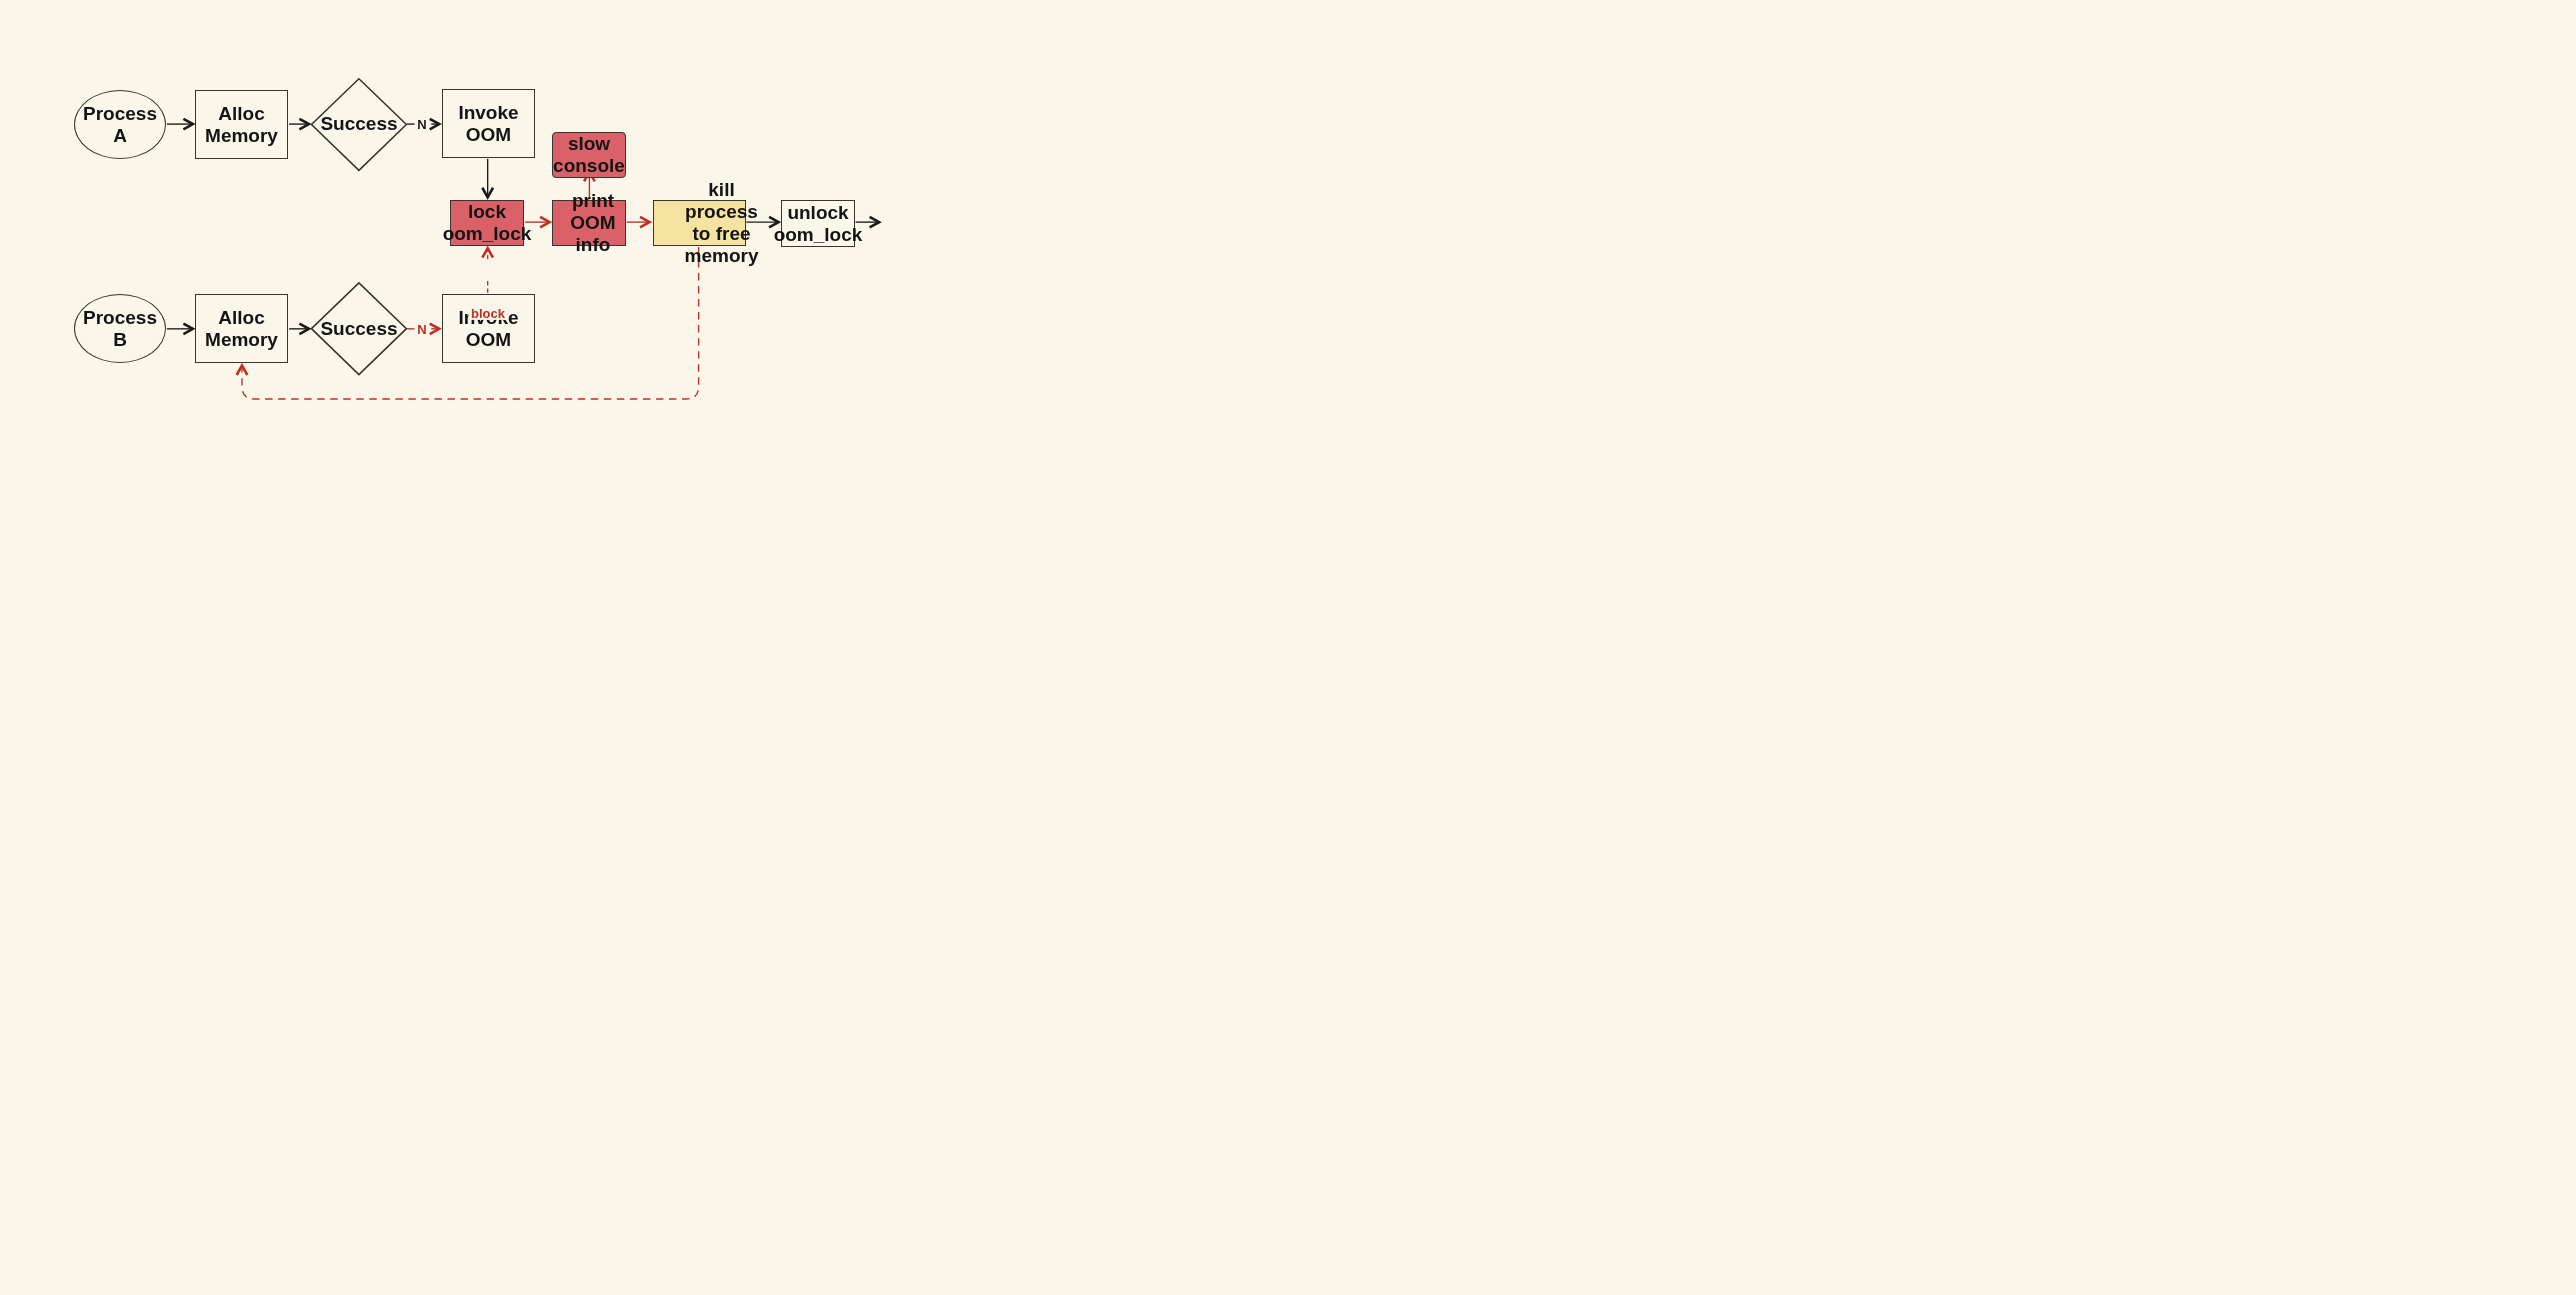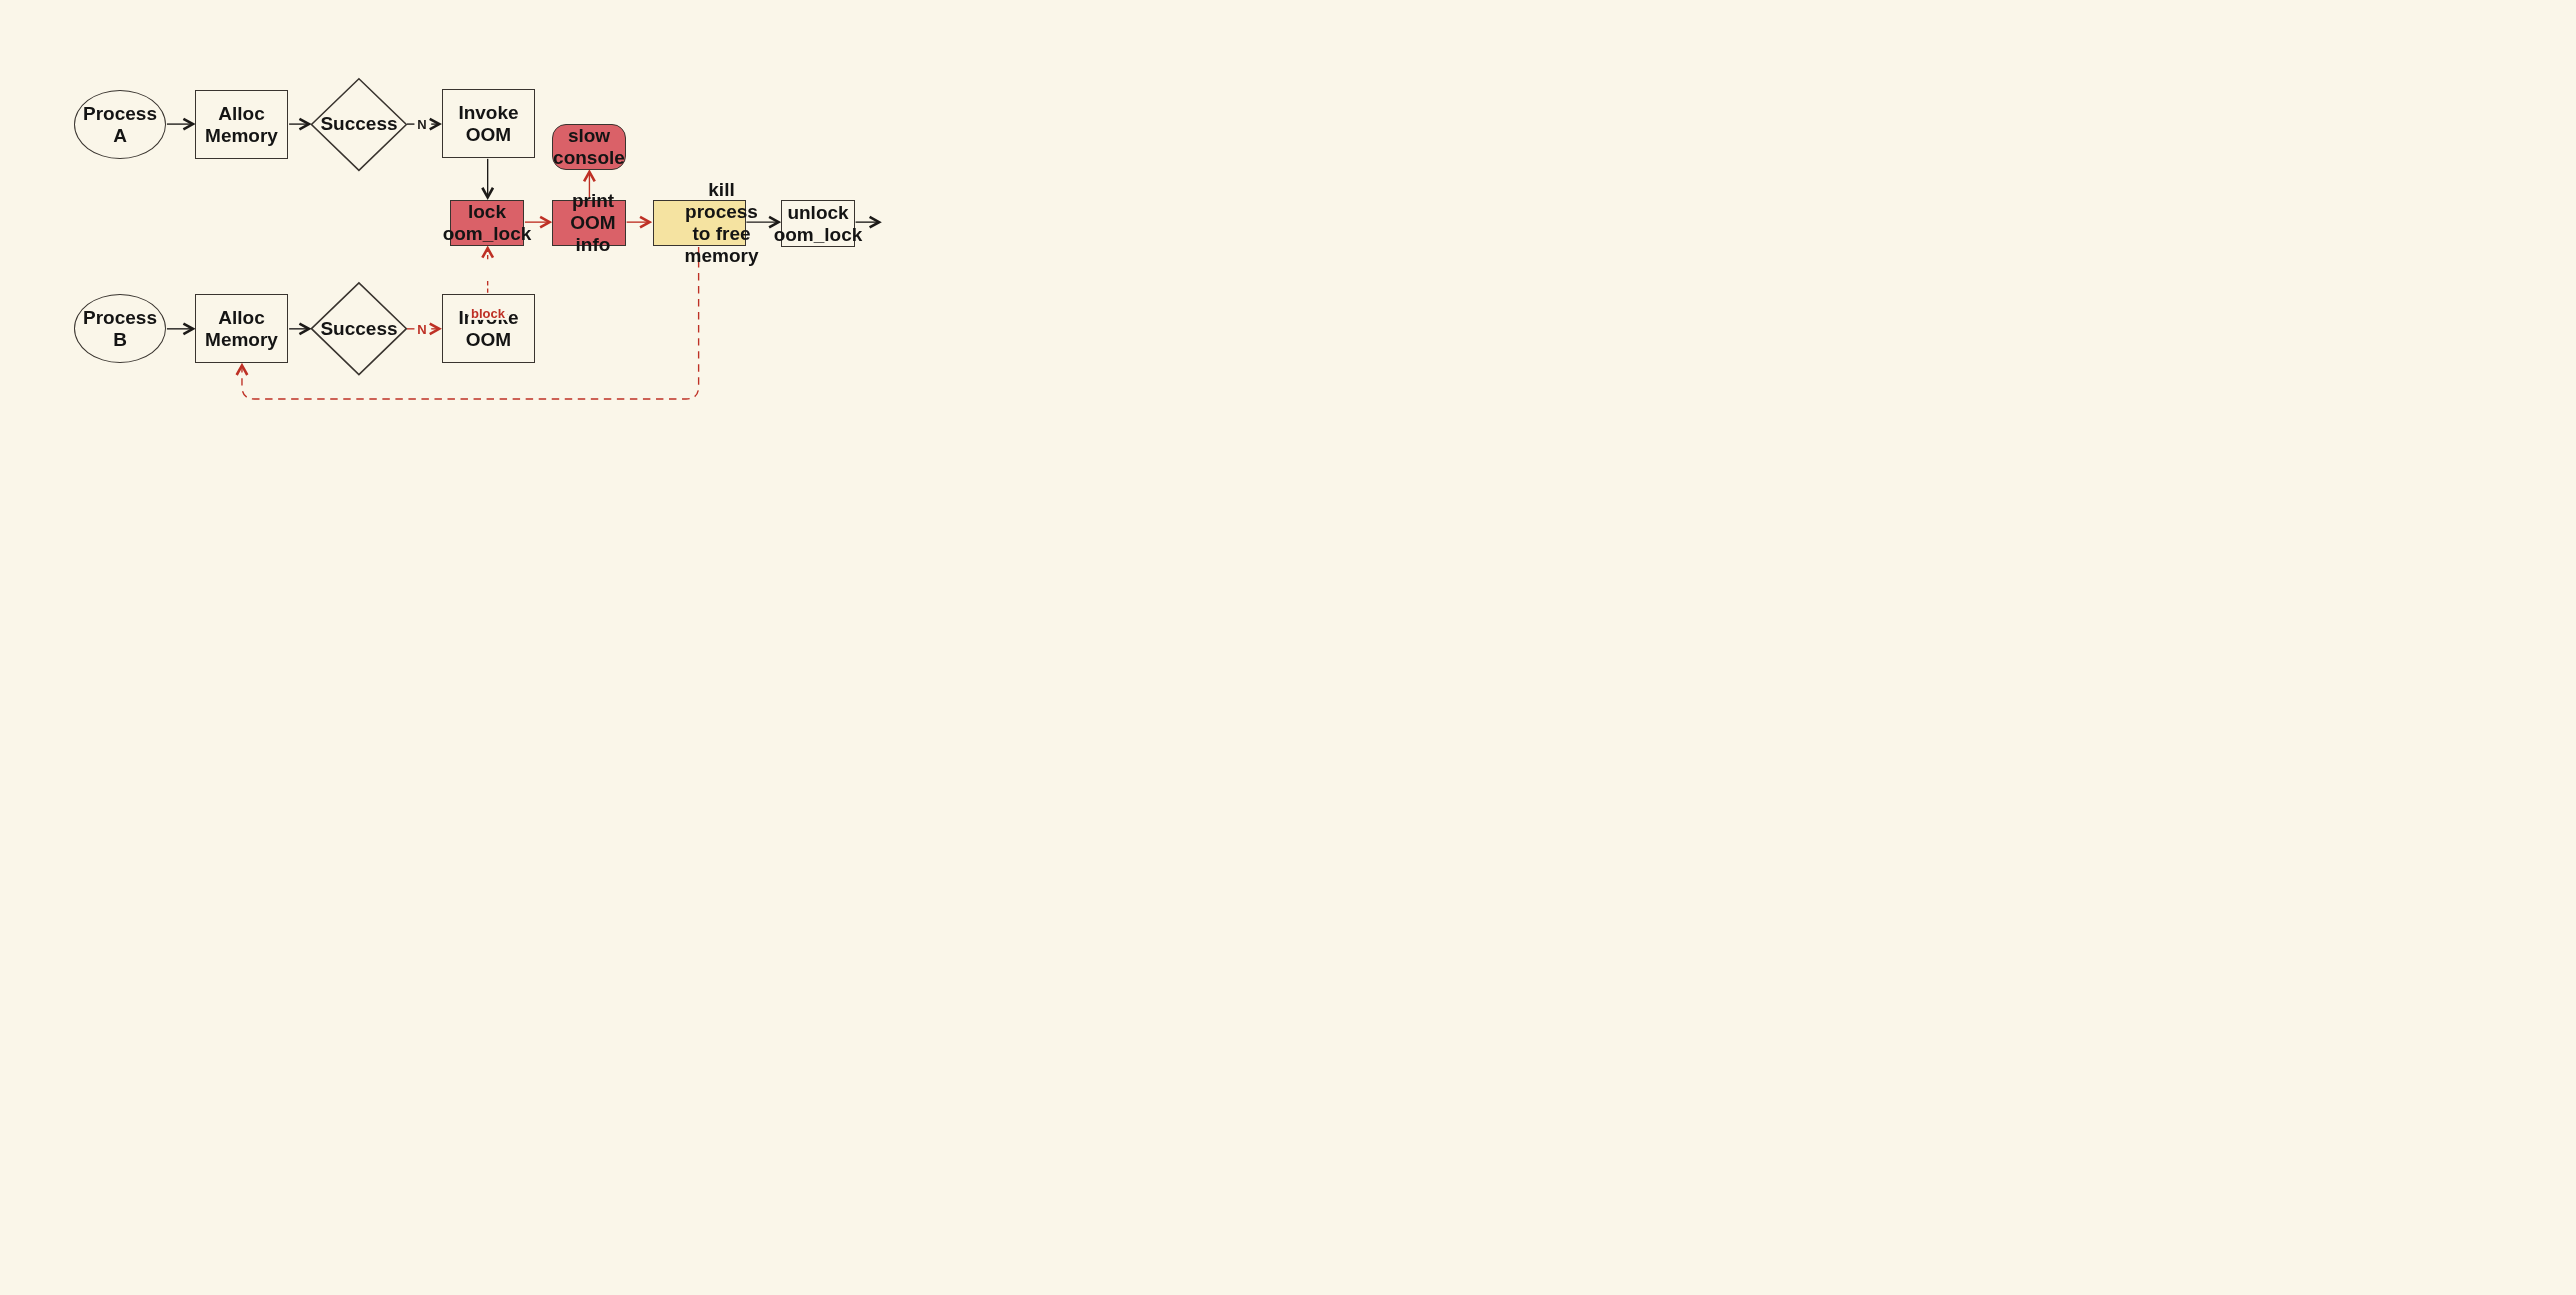--- a/index.html
+++ b/index.html
@@ -10,21 +10,21 @@
   .canvas{position:relative;width:953px;height:479px;background:var(--background,#FAF6E9);
           font-family:"Liberation Sans",sans-serif;overflow:hidden;}
   .layer{position:absolute;left:0;top:0;}
   .node{position:absolute;display:flex;align-items:center;justify-content:center;
         text-align:center;font-weight:700;font-size:19px;line-height:1.15;
         color:var(--text,#141414);white-space:pre-line;box-sizing:border-box;}
   .rect{border:1.6px solid var(--node-border,#39342F);}
   .ellipse{border:1.2px solid var(--node-border,#39342F);border-radius:50%;}
   .red{background:var(--red-fill,#DA6168);}
   .yellow{background:var(--yellow-fill,#F5E3A1);}
-  .rounded{border-radius:14px;}
+  .rounded{border-radius:4px;margin-top:8px;}
   .floating{transform:translate(-50%,-50%);white-space:nowrap;}
   .edge-label{position:absolute;transform:translate(-50%,-50%);font-weight:700;font-size:13px;
               line-height:1;white-space:nowrap;}
   .n-black{color:var(--edge-black,#1C1A18);}
   .n-red{color:var(--red-accent,#BE3025);}
   .masked{background:var(--background,#FAF6E9);padding:0.6px 2.5px;margin-top:44px;}
   svg line,svg path{fill:none;stroke-width:2.2;}
   svg .lk{stroke:var(--edge-black,#1C1A18);}
   svg .lr{stroke:var(--red-accent,#BE3025);}
   svg .diamond{stroke:var(--node-border,#39342F);stroke-width:2.5;fill:none;}

